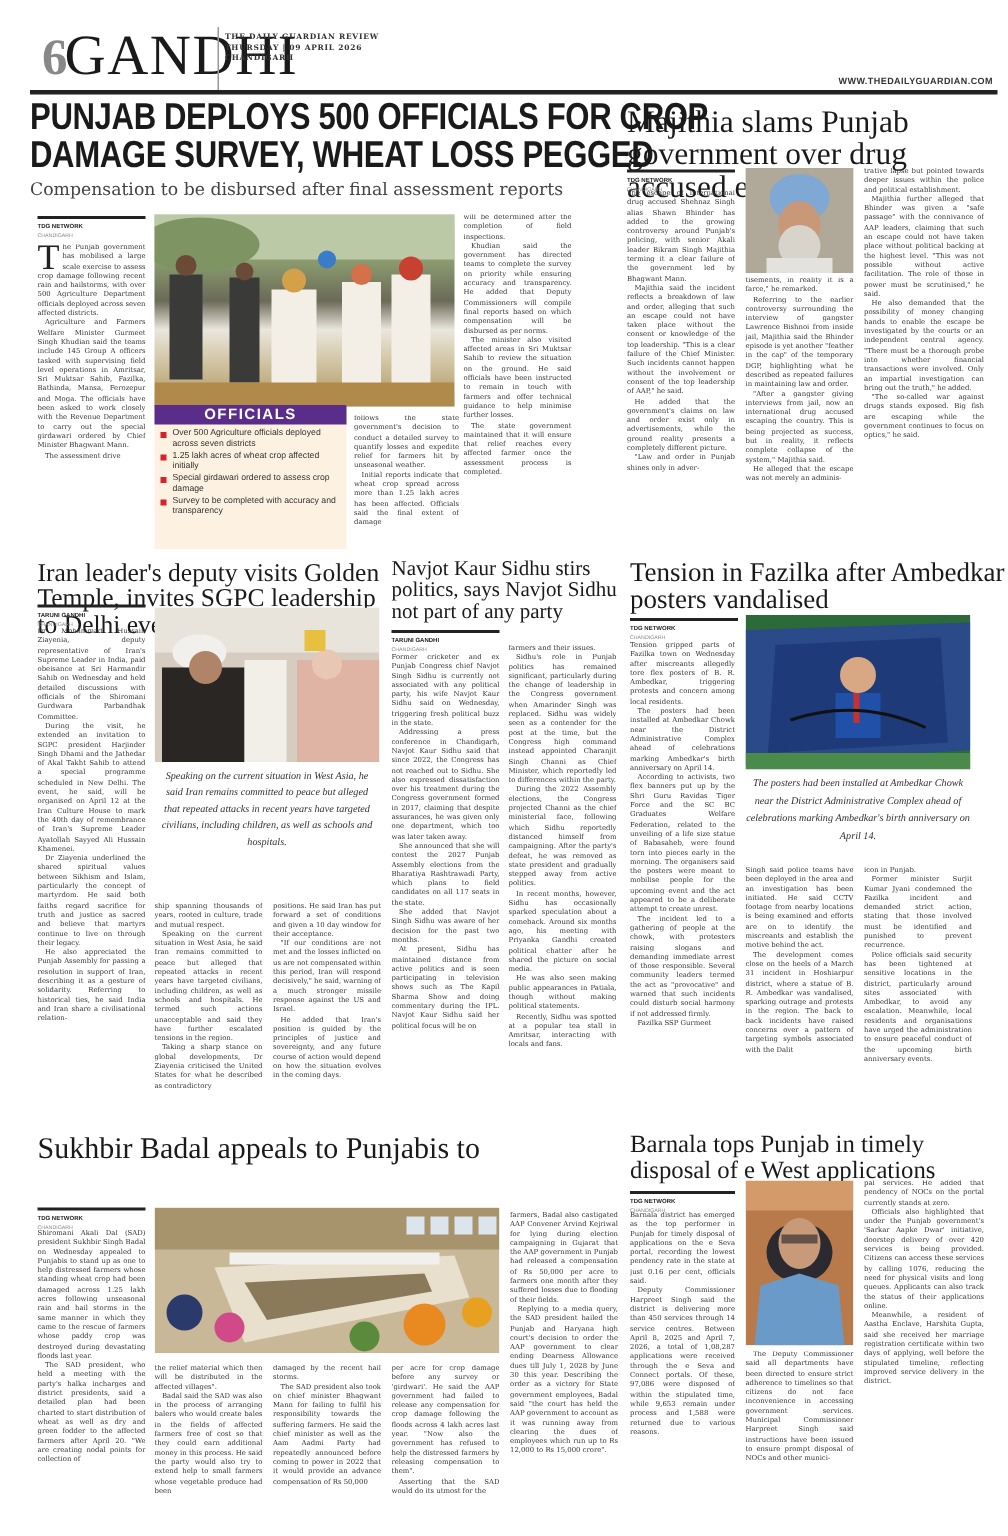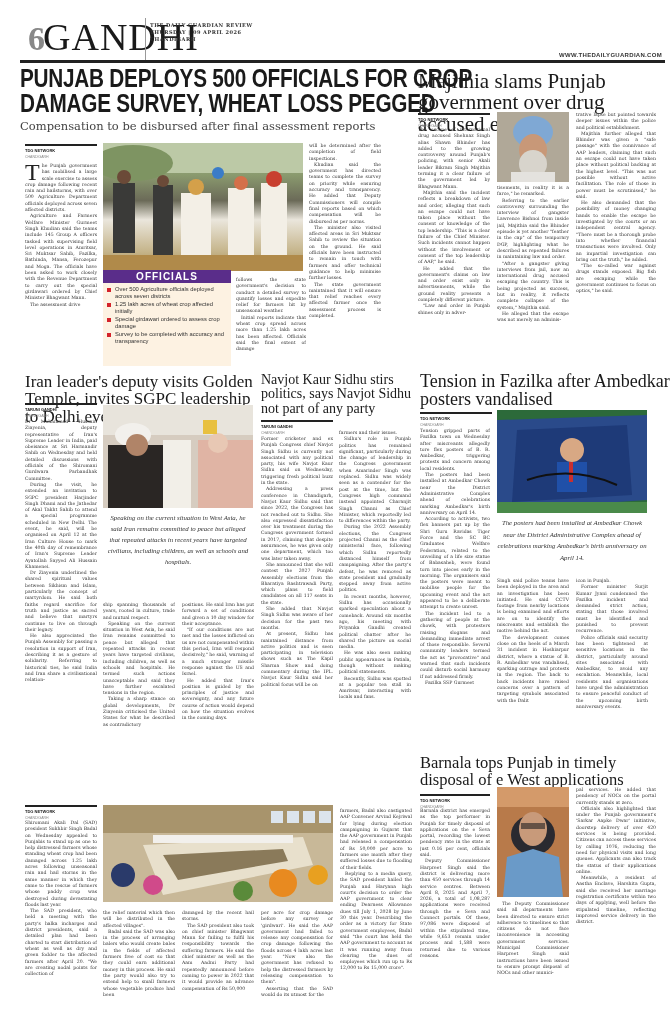--- a/index.html
+++ b/index.html
@@ -222,20 +222,21 @@
   <p style="text-indent:0">Singh said police teams have been deployed in the area and an investigation has been initiated. He said CCTV footage from nearby locations is being examined and efforts are on to identify the miscreants and establish the motive behind the act.</p>
   <p>The development comes close on the heels of a March 31 incident in Hoshiarpur district, where a statue of B. R. Ambedkar was vandalised, sparking outrage and protests in the region. The back to back incidents have raised concerns over a pattern of targeting symbols associated with the Dalit</p>
 </div>
 <div class="abs body" style="left:576px;top:578px;width:72px;height:174px">
   <p style="text-indent:0">icon in Punjab.</p>
   <p>Former minister Surjit Kumar Jyani condemned the Fazilka incident and demanded strict action, stating that those involved must be identified and punished to prevent recurrence.</p>
   <p>Police officials said security has been tightened at sensitive locations in the district, particularly around sites associated with Ambedkar, to avoid any escalation. Meanwhile, local residents and organisations have urged the administration to ensure peaceful conduct of the upcoming birth anniversary events.</p>
 </div>
 
 <div class="abs headline-serif" style="left:25px;top:756px;width:400px;font-size:20px;line-height:20px">
+  <div>Sukhbir Badal appeals to Punjabis to</div>
 </div>
 <div class="abs byline" style="left:25px;top:805px;width:72px">
   <span>TDG NETWORK</span>
   <small>CHANDIGARH</small>
 </div>
 <div class="abs body" style="left:25px;top:820px;width:72px;height:195px">
   <p style="text-indent:0">Shiromani Akali Dal (SAD) president Sukhbir Singh Badal on Wednesday appealed to Punjabis to stand up as one to help distressed farmers whose standing wheat crop had been damaged across 1.25 lakh acres following unseasonal rain and hail storms in the same manner in which they came to the rescue of farmers whose paddy crop was destroyed during devastating floods last year.</p>
   <p>The SAD president, who held a meeting with the party's halka incharges and district presidents, said a detailed plan had been charted to start distribution of wheat as well as dry and green fodder to the affected farmers after April 20. "We are creating nodal points for collection of</p>
 </div>
 <div class="abs photo" style="left:103px;top:805px;width:230px;height:97px">

